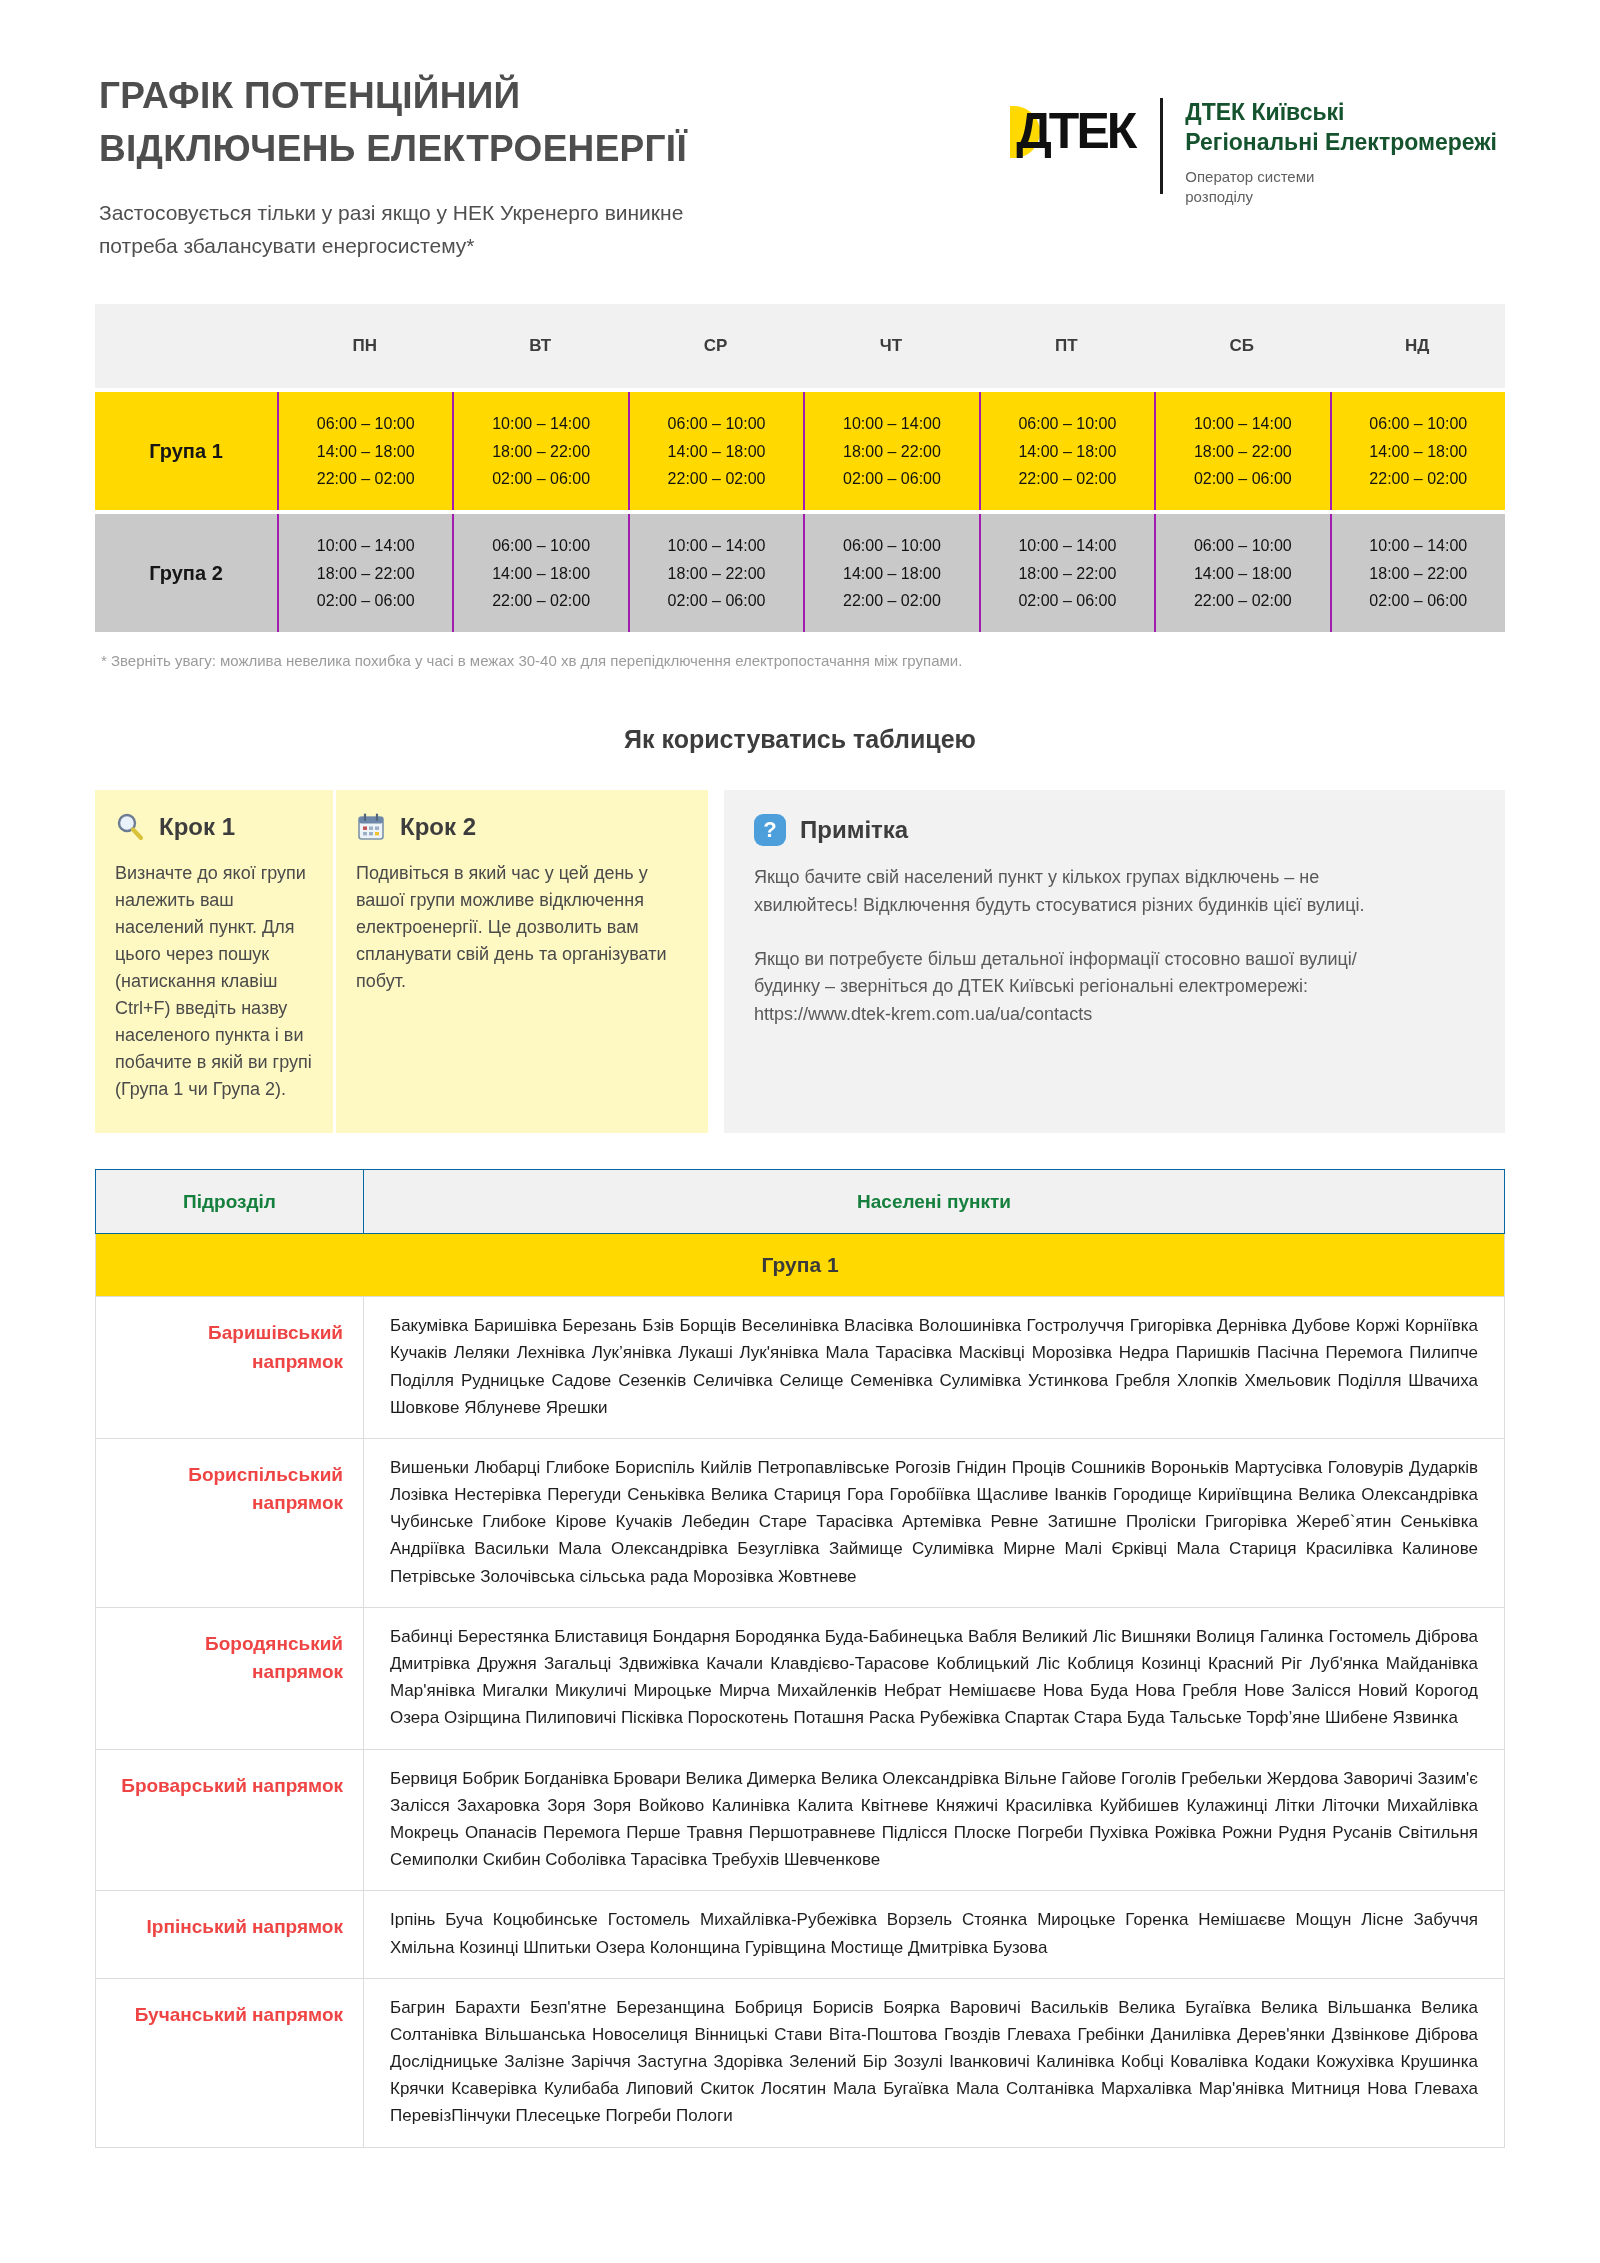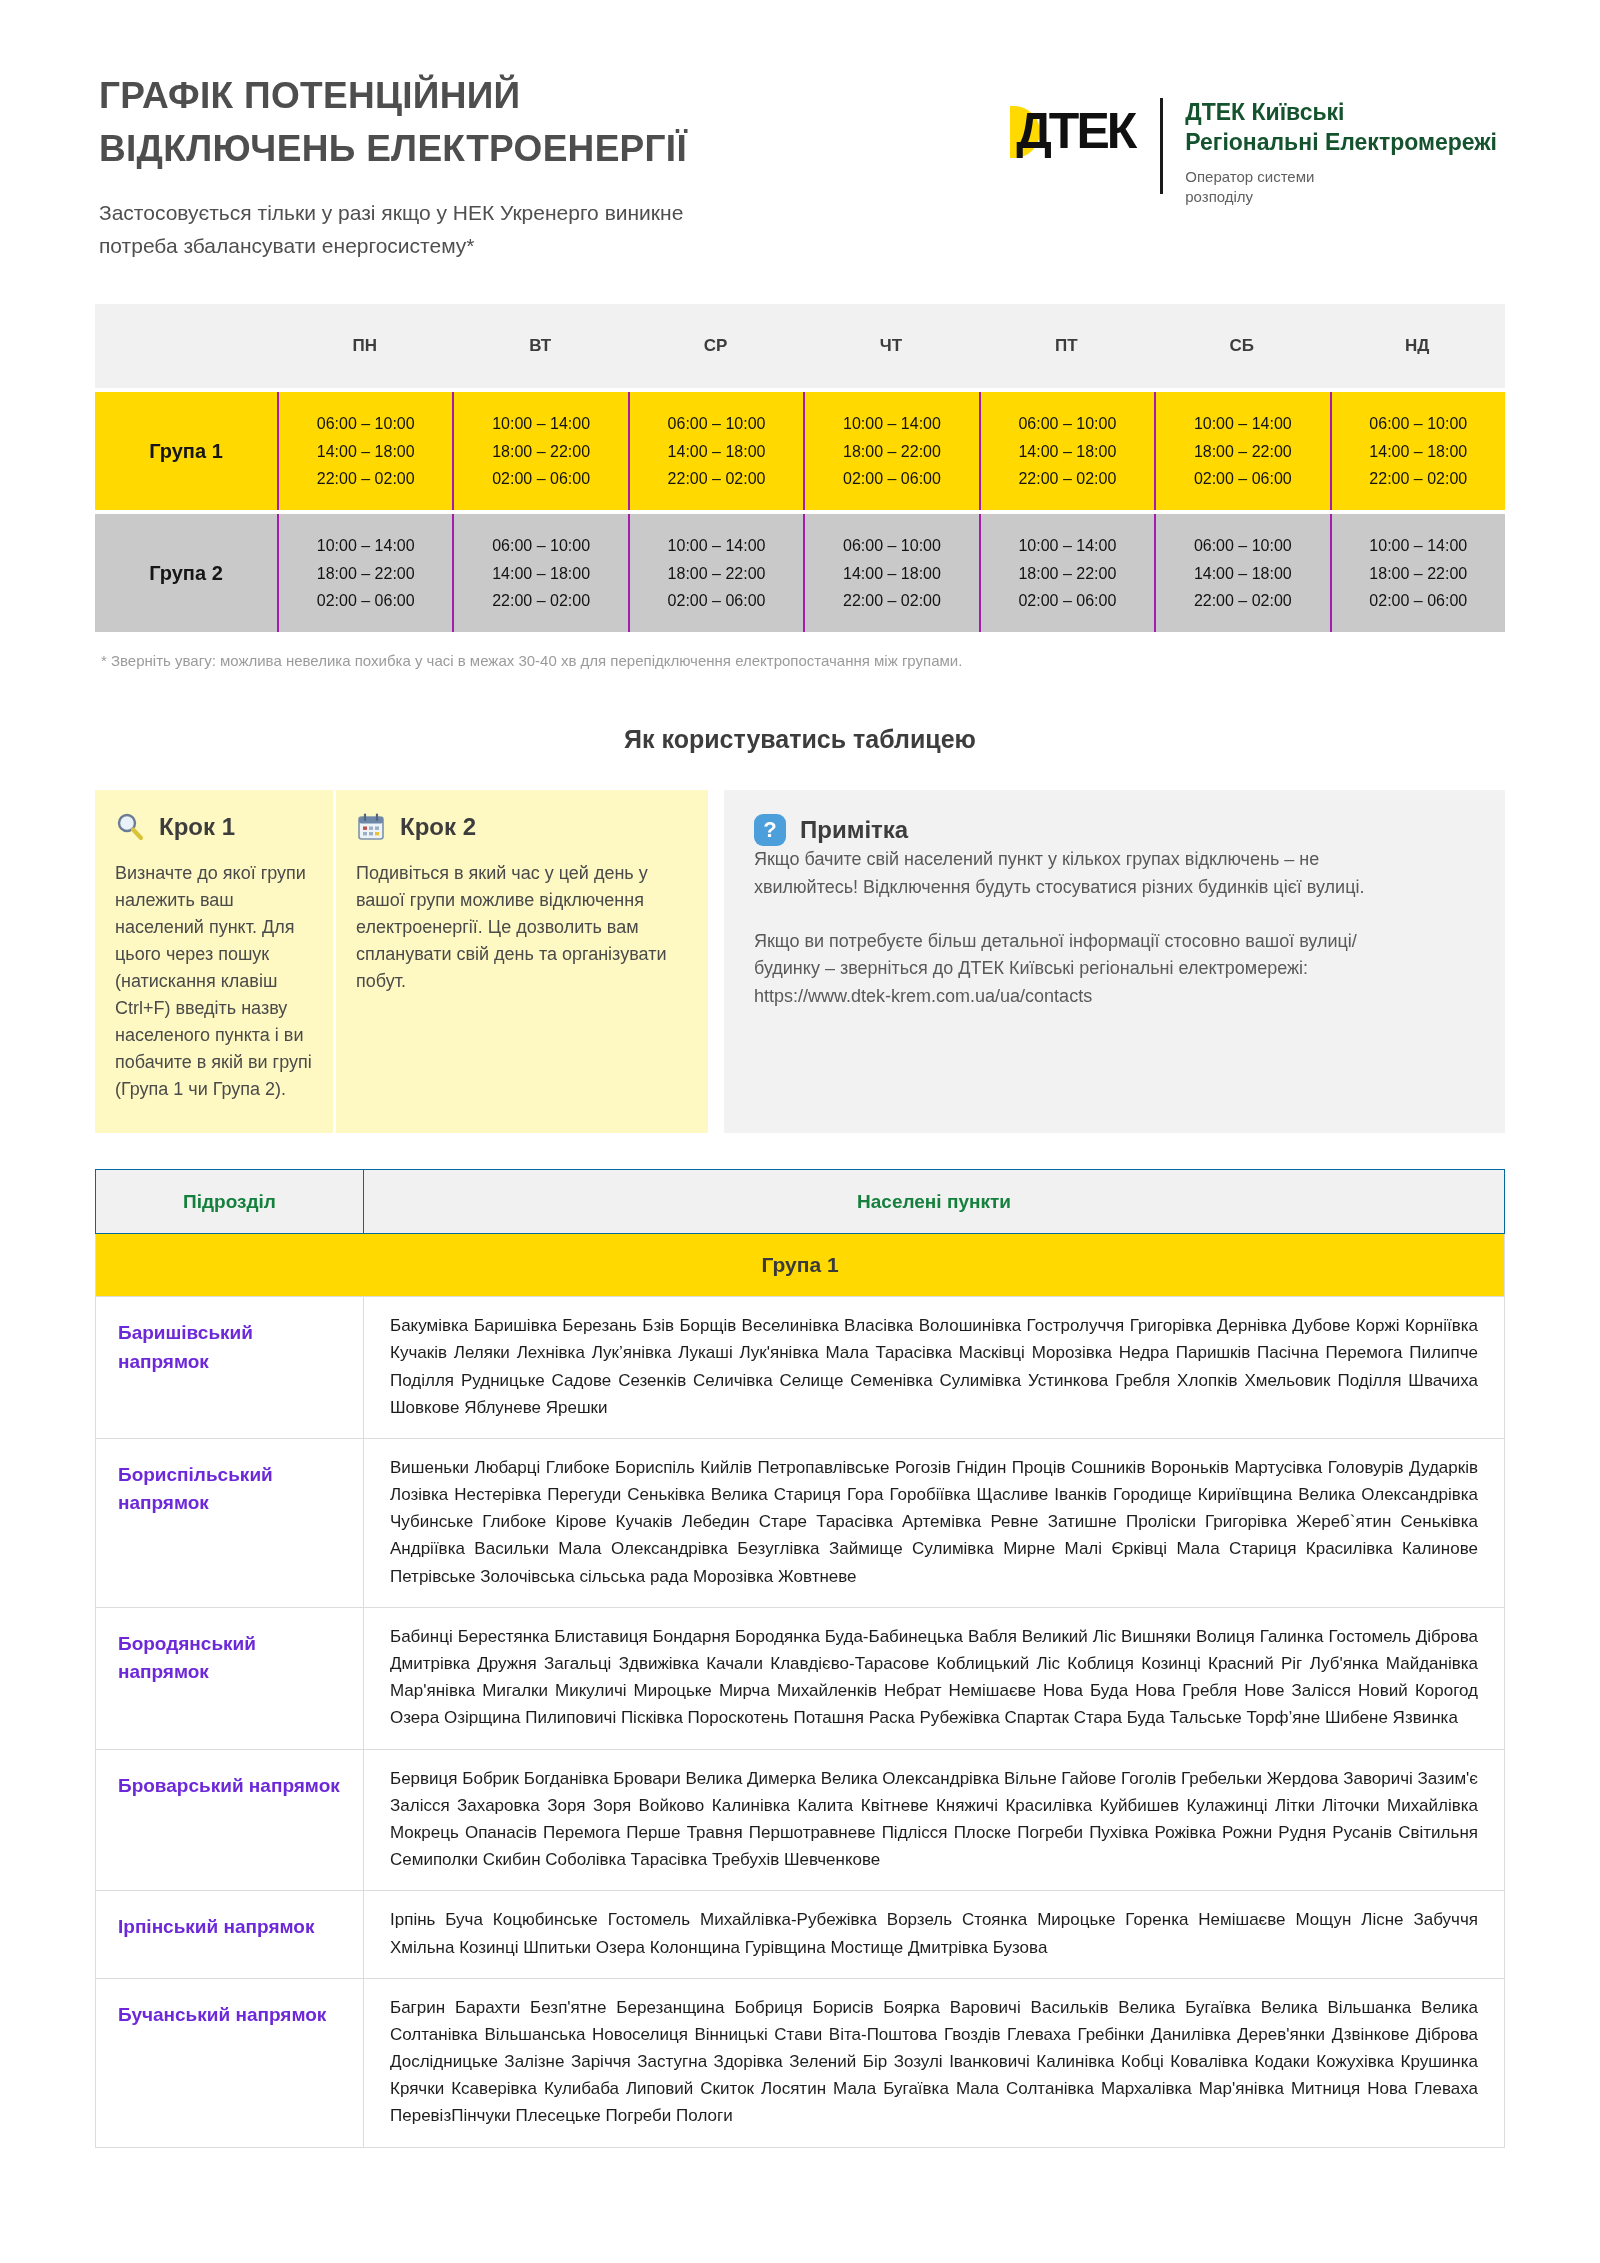--- a/index.html
+++ b/index.html
@@ -65,21 +65,21 @@
   .card {
     background: #fef9c3; padding: 22px 18px 30px 20px;
   }
   .card.step1 { width: 238px; margin-right: 3px; }
   .card.step2 { width: 372px; }
   .note-panel { flex: 1; background: #f2f2f2; margin-left: 16px; padding: 24px 30px 30px; }
   .card-title-row { display: flex; align-items: center; }
   .card-title { font-size: 24px; font-weight: 700; color: #3d3d3d; margin-left: 14px; }
   .card-text { margin-top: 18px; font-size: 18px; line-height: 1.5; color: #4a4a4a; }
   .note-title { font-size: 24px; font-weight: 700; color: #3d3d3d; margin-left: 14px; }
-  .note-text { font-size: 18px; line-height: 1.52; color: #595959; max-width: 660px; }
+  .note-text { margin-top: 18px; font-size: 18px; line-height: 1.52; color: #595959; max-width: 660px; }
   .note-text + .note-text { margin-top: 27px; }
   .note-link { display: block; font-size: 18px; line-height: 1.52; color: #595959; text-decoration: none; }
   .q-icon {
     width: 32px; height: 32px; border-radius: 9px; background: #4d9fdb;
     color: #ffffff; font-size: 22px; font-weight: 700;
     display: flex; align-items: center; justify-content: center; flex: none;
   }
   .svg-icon { flex: none; display: block; }
 
   
@@ -90,21 +90,21 @@
   table.districts th {
     background: #f1f1f1; height: 64px; font-size: 19px; font-weight: 700;
     color: #15803d; text-align: center; border: 1px solid #0369a1;
   }
   td.banner {
     background: #FFD900; height: 63px; text-align: center;
     font-size: 21px; font-weight: 700; color: #3a3a3a; border: 1px solid #dcdcdc;
   }
   td.district {
     vertical-align: top; padding: 22px 20px 18px 22px; font-size: 19px; font-weight: 700;
-    color: #6d28d9; line-height: 1.5; border: 1px solid #dcdcdc; background: #ffffff;
+    color: #ef4444; line-height: 1.5; border: 1px solid #dcdcdc; background: #ffffff; text-align: right;
   }
   td.settlements {
     vertical-align: top; padding: 15px 26px 17px; font-size: 17px;
     color: #1d1d1d; line-height: 1.6; text-align: justify;
     border: 1px solid #dcdcdc; background: #ffffff;
   }
 </style>
 </head>
 <body>
 

